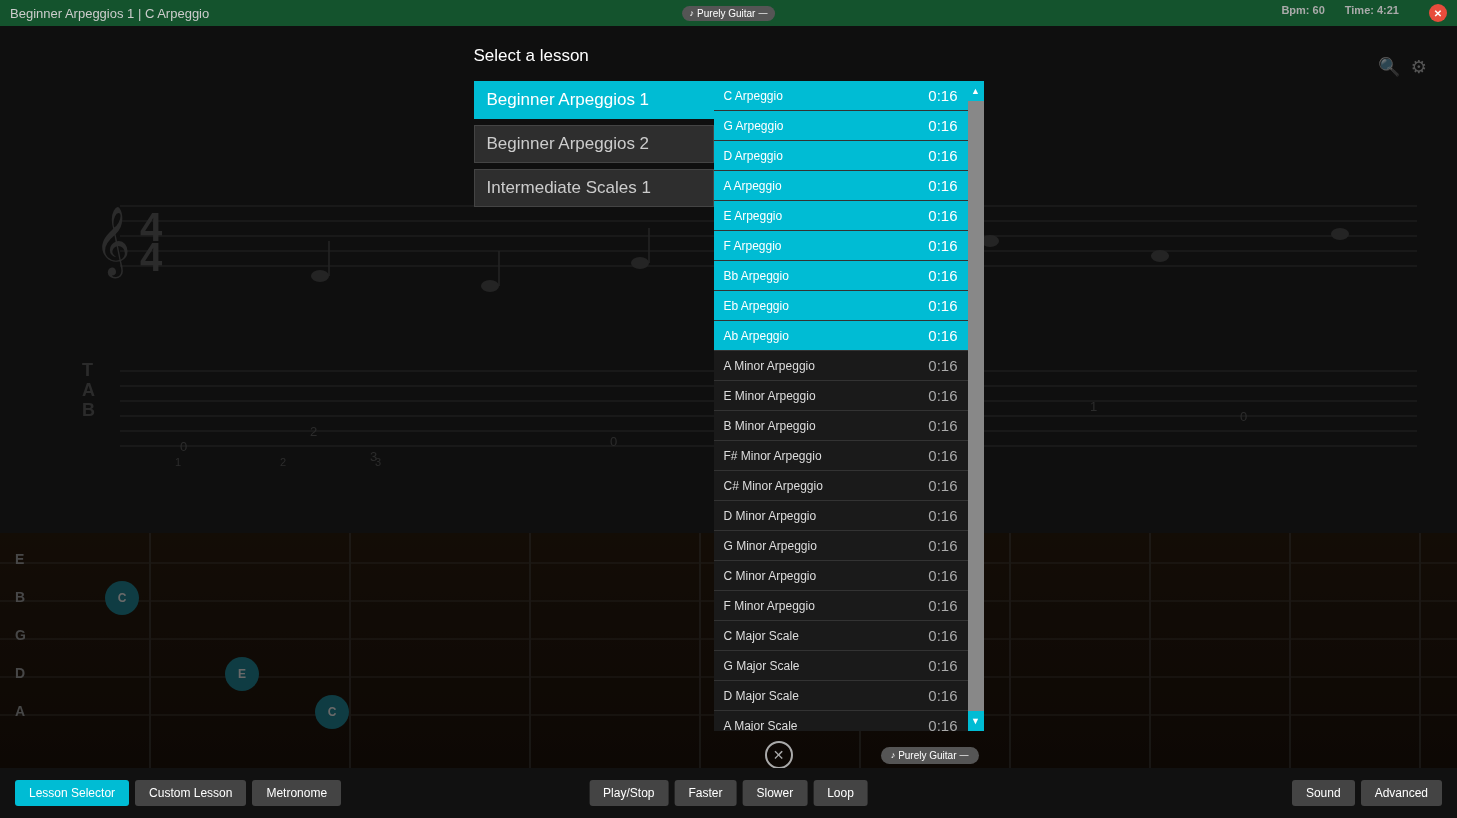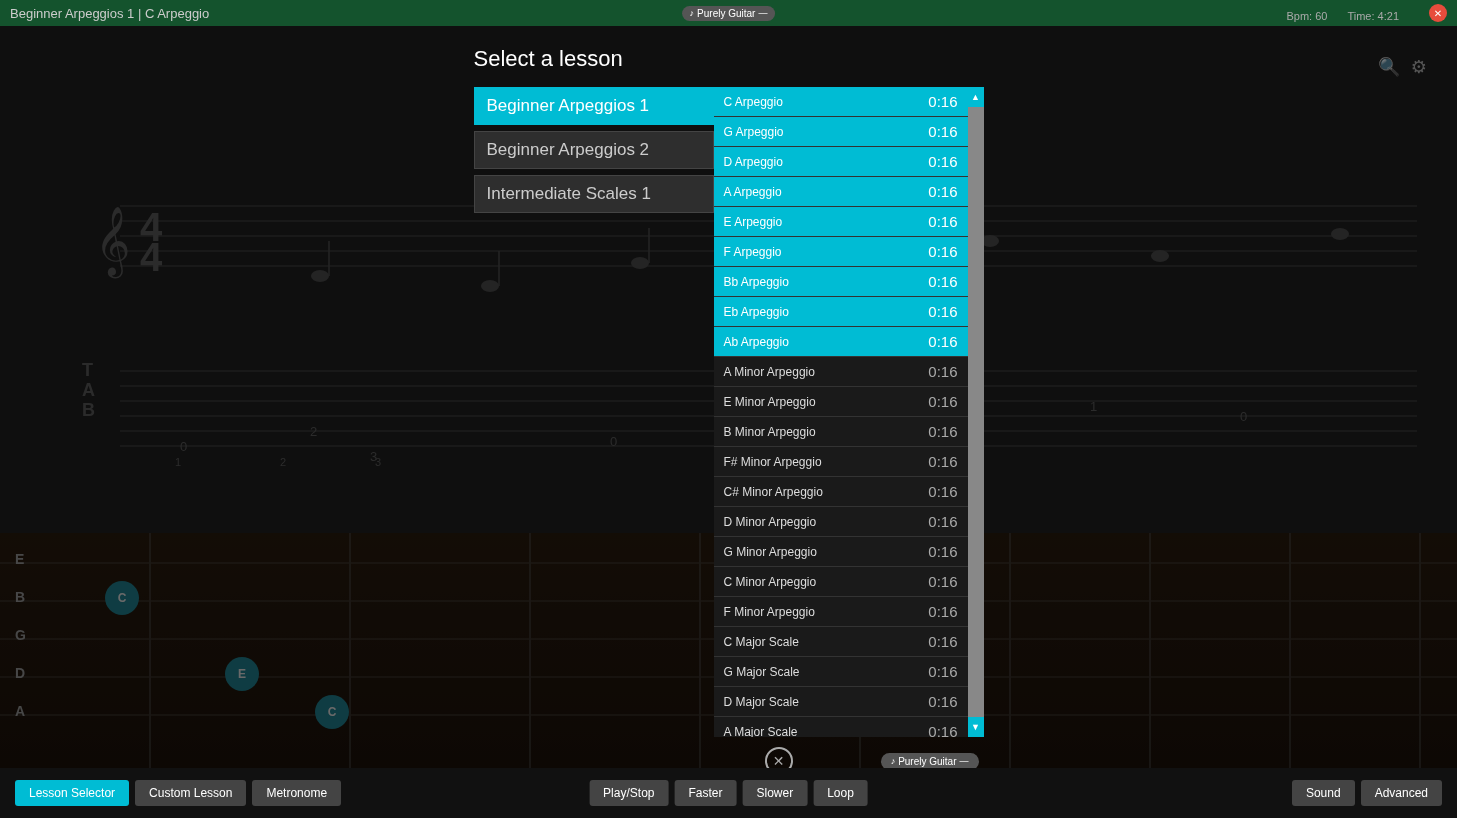--- a/index.html
+++ b/index.html
@@ -39,24 +39,25 @@
       border-radius: 10px;
       padding: 2px 8px;
       font-size: 10px;
       color: #fff;
       display: flex;
       align-items: center;
       gap: 3px;
     }
     #titlebar-right {
       display: flex;
-      align-items: flex-end;
+      align-items: flex-start;
       gap: 20px;
       font-size: 11px;
       color: #aaa;
+      font-weight: bold;
     }
     #close-btn {
       width: 18px;
       height: 18px;
       border-radius: 50%;
       background: #e74c3c;
       display: flex;
       align-items: center;
       justify-content: center;
       color: white;
@@ -86,21 +87,21 @@
       align-items: center;
       padding-top: 20px;
     }
 
     #lesson-selector-panel {
       width: 510px;
       background: transparent;
     }
 
     #lesson-title {
-      font-size: 22px;
+      font-size: 17px;
       color: #fff;
       margin-bottom: 15px;
       font-weight: normal;
     }
 
     #lesson-layout {
       display: flex;
       width: 510px;
     }
 

